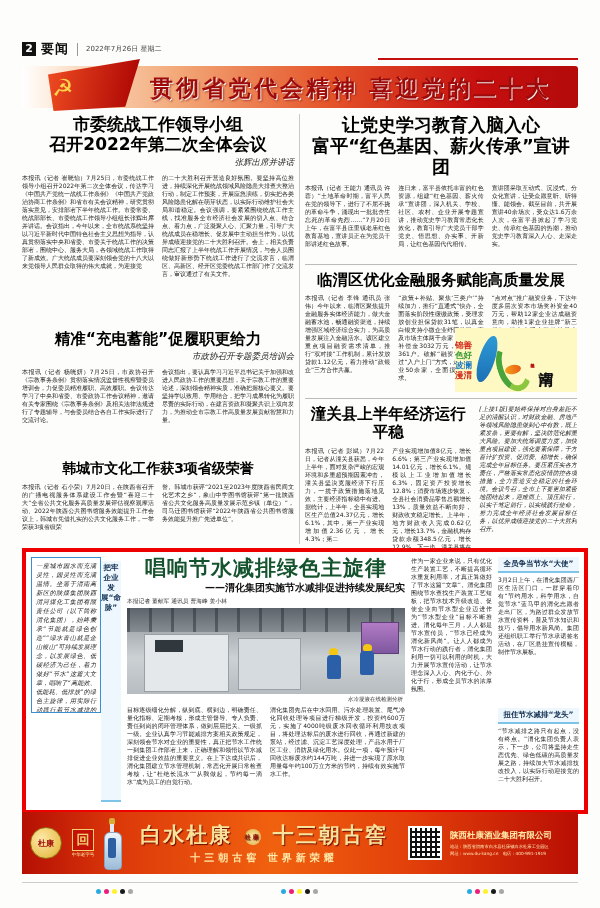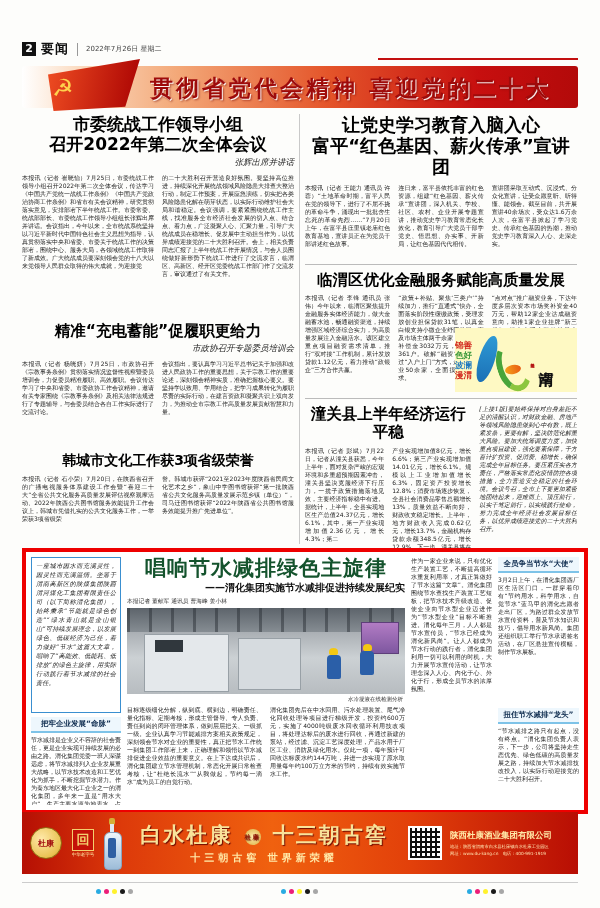--- a/index.html
+++ b/index.html
@@ -58,21 +58,21 @@
   .wn-cal{font-family:"DejaVu Serif","Liberation Serif",serif;font-weight:900;font-size:15px;
           line-height:15px;color:#111;writing-mode:vertical-rl;}
   .wn-seal{font-size:4px;color:#b31212;writing-mode:vertical-rl;line-height:5px;}
   .tg-row{display:flex;gap:8px;}
   .tg-left{width:63%;}
   .tg-right{width:37%;overflow:hidden;}
   .kai{font-family:"DejaVu Serif","Liberation Serif",serif;font-style:italic;}
   
   .feature{position:absolute;top:548px;left:22px;width:548px;height:248px;border:4px solid #ee0000;
            background:#fff;padding:5px;display:flex;gap:6px;}
-  .f-colA{width:90px;display:flex;flex-direction:column;}
+  .f-colA{width:90px;display:flex;flex-direction:row;}
   .introbox{border:1px solid #3a8fd0;padding:3px 4px;font-size:6.2px;line-height:9px;text-align:justify;
             color:#1c1c1c;height:148px;overflow:hidden;}
   .subhead{font-size:7.5px;font-weight:bold;text-align:center;color:#0d2b4e;background:#eef7fd;
            border-bottom:2px solid #7ec3e8;padding:2px 0;margin:4px 0 3px;}
   .f-colB{width:278px;display:flex;flex-direction:column;}
   .f-title{font-size:21px;font-weight:900;text-align:center;letter-spacing:1px;color:#14532d;line-height:1.05;}
   .f-sub{font-size:10px;font-weight:bold;text-align:right;margin:2px 0 1px;color:#111;}
   .f-byline{font-size:5.8px;color:#333;margin:1px 0 2px;text-align:left;}
   .photo{position:relative;height:86px;overflow:hidden;
          background:linear-gradient(180deg,#84898e 0%,#a8adb2 26%,#ccd1d4 58%,#b7bcc0 100%);}
@@ -154,21 +154,21 @@
     <div class="col-left">
       <div>
         <div class="art-title t17">市委统战工作领导小组</div>
         <div class="art-title t17">召开2022年第二次全体会议</div>
         <div class="art-sub">张辉出席并讲话</div>
         <div class="cols" style="height:146px;">
           <div class="smalltext">本报讯（记者 崔晓怡）7月25日，市委统战工作领导小组召开2022年第二次全体会议，传达学习《中国共产党统一战线工作条例》《中国共产党政治协商工作条例》和省市有关会议精神，研究贯彻落实意见，安排部署下半年统战工作。市委常委、统战部部长、市委统战工作领导小组组长张辉出席并讲话。会议指出，今年以来，全市统战系统坚持以习近平新时代中国特色社会主义思想为指导，认真贯彻落实中央和省委、市委关于统战工作的决策部署，围绕中心、服务大局，各领域统战工作取得了新成效。广大统战成员要深刻领会党的十八大以来党领导人民群众取得的伟大成就，为迎接党</div>
           <div class="smalltext">的二十大胜利召开营造良好氛围。要坚持高位推进，持续深化开展统战领域风险隐患大排查大整治行动，制定工作预案，开展应急演练，切实把各类风险隐患化解在萌芽状态，以实际行动维护社会大局和谐稳定。会议强调，要紧紧围绕统战工作主线，找准服务全市经济社会发展的切入点、结合点、着力点，广泛凝聚人心、汇聚力量，引导广大统战成员在稳增长、促发展中主动担当作为，以优异成绩迎接党的二十大胜利召开。会上，相关负责同志汇报了上半年统战工作开展情况，与会人员围绕做好新形势下统战工作进行了交流发言，临渭区、高新区、经开区党委统战工作部门作了交流发言，审议通过了有关文件。</div>
         </div>
       </div>
-      <div style="margin-top:2px;">
+      <div style="margin-top:10px;">
         <div class="art-title t16">精准“充电蓄能”促履职更给力</div>
         <div class="art-sub">市政协召开专题委员培训会</div>
         <div class="cols" style="height:82px;">
           <div class="smalltext">本报讯（记者 杨晓妍）7月25日，市政协召开《宗教事务条例》贯彻落实情况监督性视察暨委员培训会，力促委员精准履职、高效履职。会议传达学习了中央和省委、市委政协工作会议精神，邀请有关专家围绕《宗教事务条例》及相关法律法规进行了专题辅导，与会委员结合各自工作实际进行了交流讨论。</div>
           <div class="smalltext">会议指出，要认真学习习近平总书记关于加强和改进人民政协工作的重要思想，关于宗教工作的重要论述，深刻领会精神实质，准确把握核心要义。要坚持学以致用、学用结合，把学习成果转化为履职尽责的实际行动，在建言资政和凝聚共识上双向发力，为推动全市宗教工作高质量发展贡献智慧和力量。</div>
         </div>
       </div>
       <div style="margin-top:10px;">
         <div class="art-title t14">韩城市文化工作获3项省级荣誉</div>
         <div class="cols" style="height:62px;margin-top:6px;">

